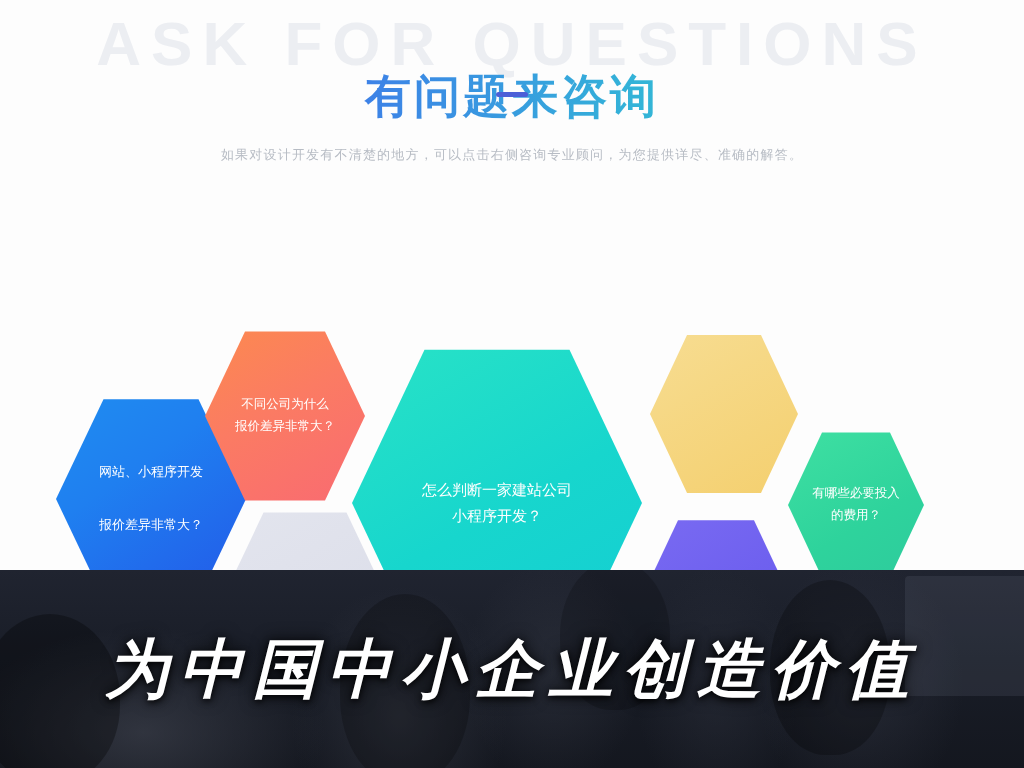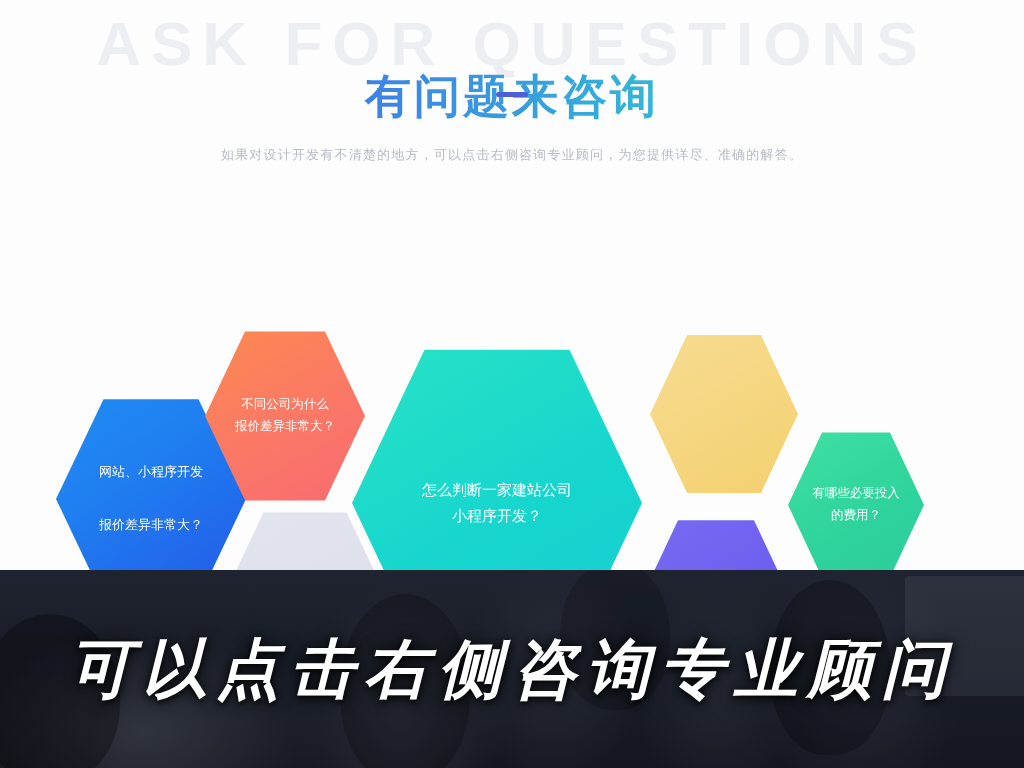--- a/index.html
+++ b/index.html
@@ -157,16 +157,16 @@
     </div>
 
   </div>
 
   <div class="banner">
     <div class="banner-shape bs1"></div>
     <div class="banner-shape bs2"></div>
     <div class="banner-shape bs3"></div>
     <div class="banner-shape bs4"></div>
     <div class="banner-shape bs5"></div>
-    <div class="banner-title">可以点击右侧咨询专业顾问</div>
+    <div class="banner-title">为中国中小企业创造价值</div>
   </div>
 
 </div>
 
 </body></html>

